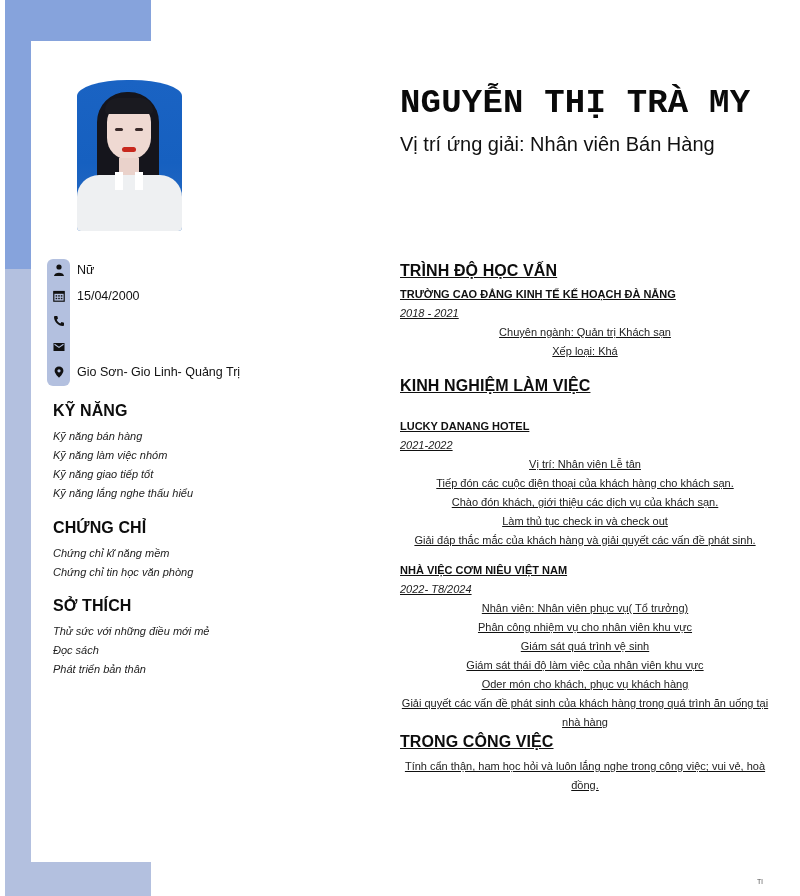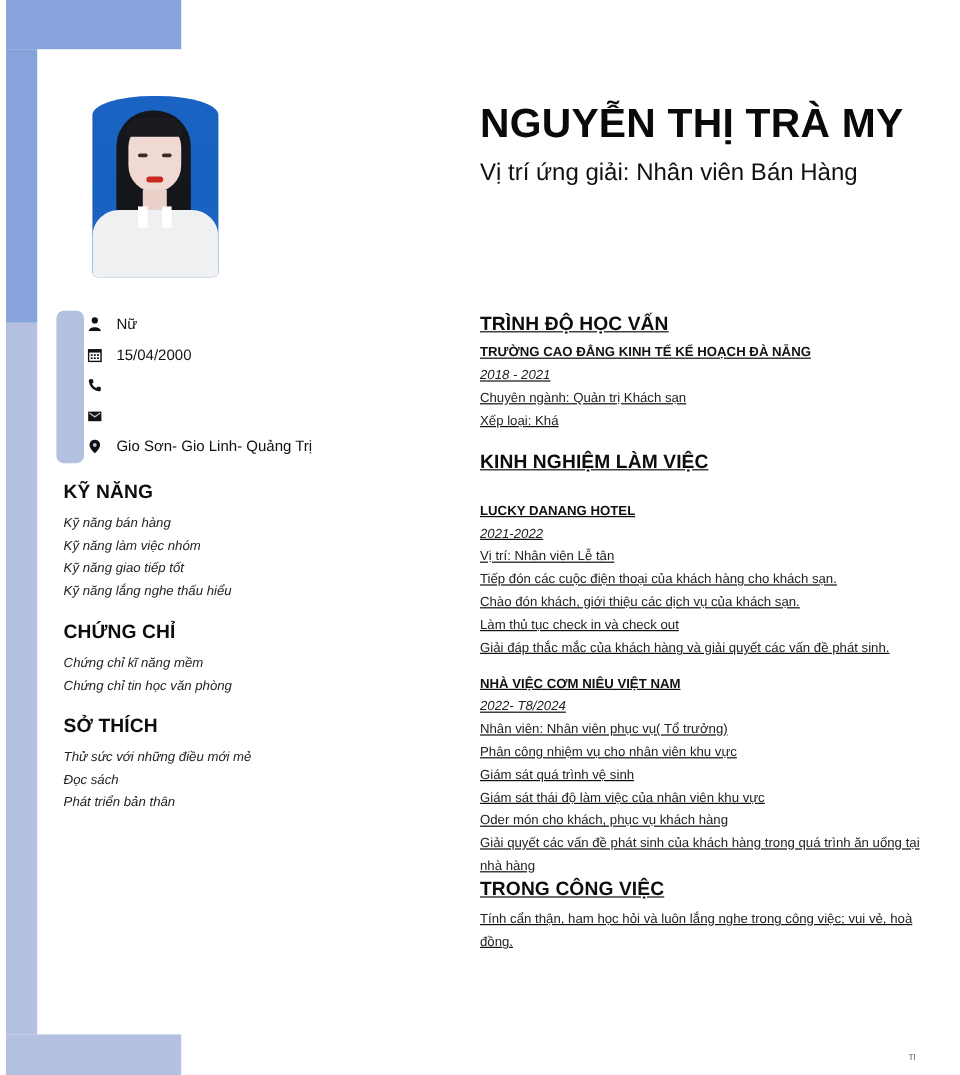--- a/index.html
+++ b/index.html
@@ -23,40 +23,40 @@
   .photo .face { position: absolute; left: 30px; top: 24px; width: 44px; height: 56px; background: #efd9d2; border-radius: 18px 18px 22px 22px; }
   .photo .bangs { position: absolute; left: 28px; top: 18px; width: 48px; height: 16px; background: #1a1a20; border-radius: 20px 20px 6px 6px; }
   .photo .eye { position: absolute; top: 48px; width: 8px; height: 3px; background: #3a2a2a; border-radius: 2px; }
   .photo .lips { position: absolute; left: 45px; top: 67px; width: 14px; height: 5px; background: #c8281e; border-radius: 4px; }
   .photo .neck { position: absolute; left: 42px; top: 78px; width: 20px; height: 20px; background: #ead2cb; }
   .photo .shirt { position: absolute; left: 0; top: 95px; width: 105px; height: 60px; background: #eef0f2; border-radius: 22px 22px 0 0; }
   .photo .collar { position: absolute; left: 38px; top: 92px; width: 28px; height: 18px; border-left: 8px solid #fff; border-right: 8px solid #fff; }
 
   
   .contact-strip { position: absolute; left: 47px; top: 259px; width: 23px; height: 127px; background: #b3c0df; border-radius: 6px; }
-  .contact-row { position: absolute; left: 47px; height: 20px; display: flex; align-items: center; padding-left: 20px; }
+  .contact-row { position: absolute; left: 47px; height: 20px; display: flex; align-items: center; }
   .contact-row .ico { width: 23px; height: 20px; display: flex; align-items: center; justify-content: center; }
   .contact-row .ico svg { width: 12px; height: 12px; }
   .contact-row .val { margin-left: 7px; font-size: 12.5px; color: #111; white-space: nowrap; }
 
   
   .left-section { position: absolute; left: 53px; width: 300px; }
   .sec-title { font-size: 16px; font-weight: bold; color: #0d0d0d; letter-spacing: 0.1px; }
   .left-list .item { font-size: 11px; color: #222; height: 19px; line-height: 19px; white-space: nowrap; font-style: italic; }
 
   
-  .name { position: absolute; left: 400px; top: 84px; font-size: 34px; font-weight: bold; color: #0a0a0a; white-space: nowrap; letter-spacing: 0.2px; }
+  .name { position: absolute; left: 400px; top: 84px; font-size: 34px; font-weight: bold; color: #0a0a0a; white-space: nowrap; letter-spacing: 0.2px; font-family: Liberation Mono, monospace; }
   .position { position: absolute; left: 400px; top: 133px; font-size: 20px; color: #111; white-space: nowrap; }
 
   
   .right-section { position: absolute; left: 400px; width: 370px; text-decoration: underline; }
   .right-section .sec-title { font-size: 16px; }
   .org { font-size: 11px; font-weight: bold; color: #111; height: 19px; line-height: 19px; white-space: nowrap; }
   .period { font-size: 11px; font-style: italic; color: #222; height: 19px; line-height: 19px; white-space: nowrap; }
-  .line { font-size: 11px; color: #222; line-height: 19px; }
+  .line { font-size: 11px; color: #222; line-height: 19px; text-align: center; }
 
   .page-num { position: absolute; left: 757px; top: 878px; font-size: 7px; color: #555; }
 </style>
 </head>
 <body>
 
 <div class="deco-top"></div>
 <div class="deco-left-top"></div>
 <div class="deco-left-bottom"></div>
 <div class="deco-bottom"></div>

